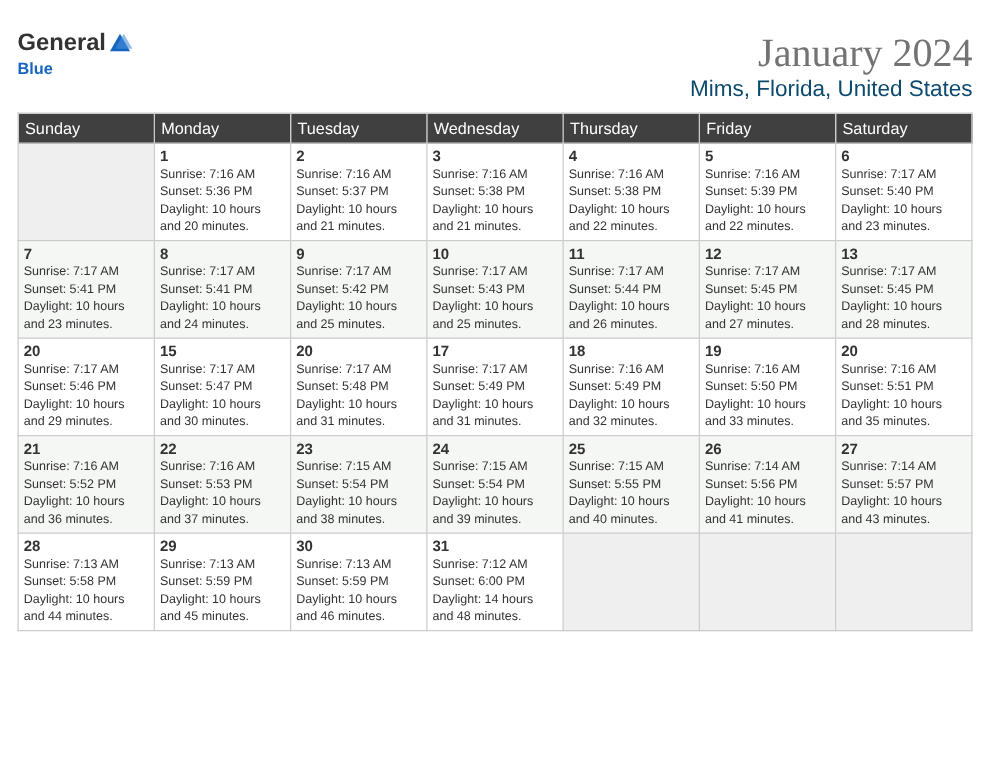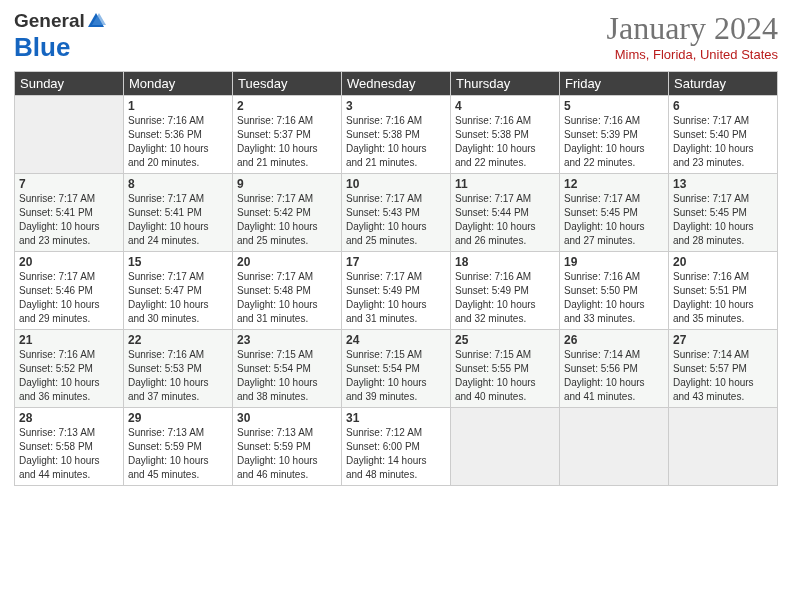--- a/index.html
+++ b/index.html
@@ -5,40 +5,40 @@
     * { margin: 0; padding: 0; box-sizing: border-box; }
     body {
       font-family: Arial, sans-serif;
       background: #fff;
       width: 792px;
       height: 612px;
       overflow: hidden;
     }
     .container {
       width: 792px;
-      padding: 10px 14px 8px 14px;
+      padding: 24px 14px 8px 14px;
     }
     .header-area {
       display: flex;
       justify-content: space-between;
       align-items: flex-start;
       margin-bottom: 8px;
     }
     .title-area {
       text-align: right;
     }
     .month-title {
       font-size: 32px;
       font-weight: normal;
       color: #737373;
       font-family: Liberation Serif, serif;
     }
     .location {
-      font-size: 13px;
-      color: #b91c1c;
+      font-size: 18px;
+      color: #0c4a6e;
     }
     .calendar {
       width: 100%;
       border-collapse: collapse;
       table-layout: fixed;
     }
     .calendar th {
       background-color: #404040;
       color: #fff;
       text-align: left;
@@ -75,21 +75,21 @@
     .logo-wrapper {
       display: flex;
       align-items: center;
     }
     .logo-text-general {
       font-size: 19px;
       font-weight: bold;
       color: #333;
     }
     .logo-text-blue {
-      font-size: 26px;
+      font-size: 13px;
       font-weight: bold;
       color: #1565c0;
     }
     .row-shaded td {
       background-color: #f5f7f5 !important;
     }
     .row-white td {
       background-color: #fff !important;
     }
     .row-shaded td.empty, .row-white td.empty {

